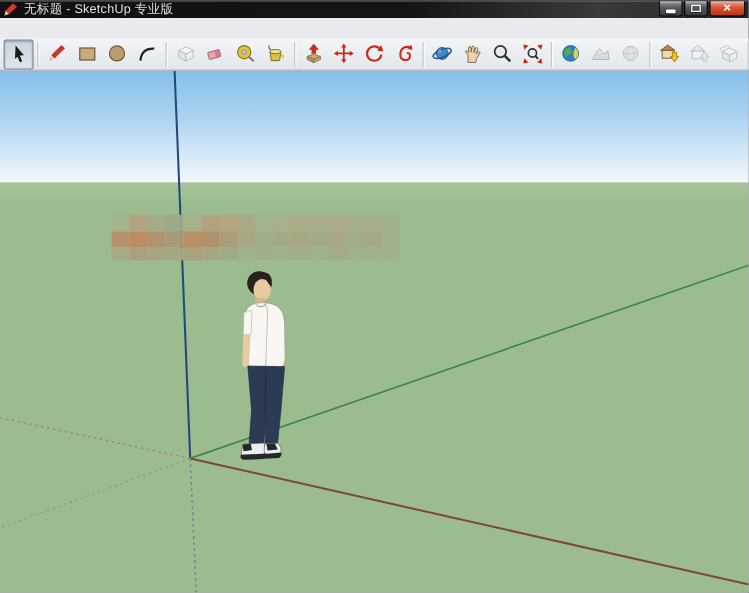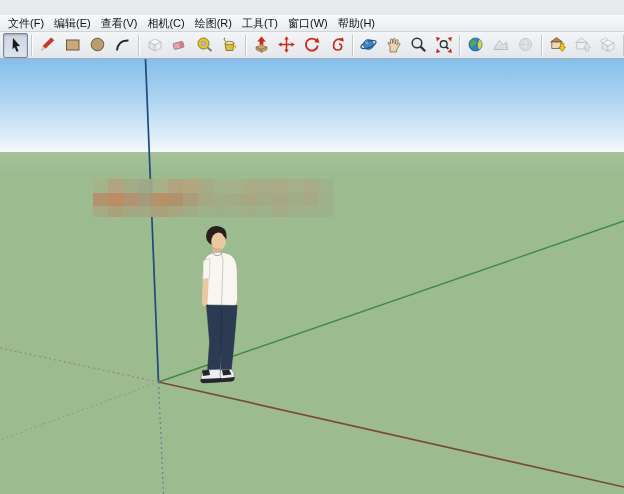--- a/index.html
+++ b/index.html
@@ -49,31 +49,40 @@
   .scene{position:absolute;left:0;top:0;}
   .mosaic{position:absolute;left:93px;top:120px;width:240px;height:38px;
     display:grid;grid-template-columns:repeat(16,15px);grid-template-rows:14px 13px 11px;}
   .mosaic div{opacity:.96;}
 </style>
 </head>
 <body>
 
 <div class="app">
 
-
-  <div class="menubar">
-    <span class="menu-item">文件(F)</span>
-    <span class="menu-item">编辑(E)</span>
-    <span class="menu-item">查看(V)</span>
-    <span class="menu-item">相机(C)</span>
-    <span class="menu-item">绘图(R)</span>
-    <span class="menu-item">工具(T)</span>
-    <span class="menu-item">窗口(W)</span>
-    <span class="menu-item">帮助(H)</span>
+  <div class="titlebar">
+    <svg class="app-icon" viewBox="0 0 12 12">
+      <polygon points="7.8,0.8 11.2,3.6 4.6,9.6 1.6,6.9" fill="#cc3b2a"></polygon>
+      <polygon points="1.6,6.9 4.6,9.6 0.6,11.2" fill="#e9c9a2"></polygon>
+      <polygon points="0.6,11.2 2,10.6 1.1,9.8" fill="#333"></polygon>
+    </svg>
+    <span class="title-text">无标题 - SketchUp 专业版</span>
+    <div class="win-controls">
+      <div class="wbtn min">
+          <span class="glyph-min"></span>
+        </div>
+      <div class="wbtn max">
+          <span class="glyph-max"></span>
+        </div>
+      <div class="wbtn close">
+          <span>×</span>
+        </div>
+    </div>
   </div>
+
 
   <div class="toolbar">
 
     <div class="tbtn pressed">
       <svg width="18" height="18">
           <polygon points="6,2 13,10 9.5,10.3 11.5,15 9.6,15.8 7.6,11.2 5.5,13.2" fill="#1a1a1a"></polygon>
         </svg>
     </div>
     <div class="tsep"></div>
 

